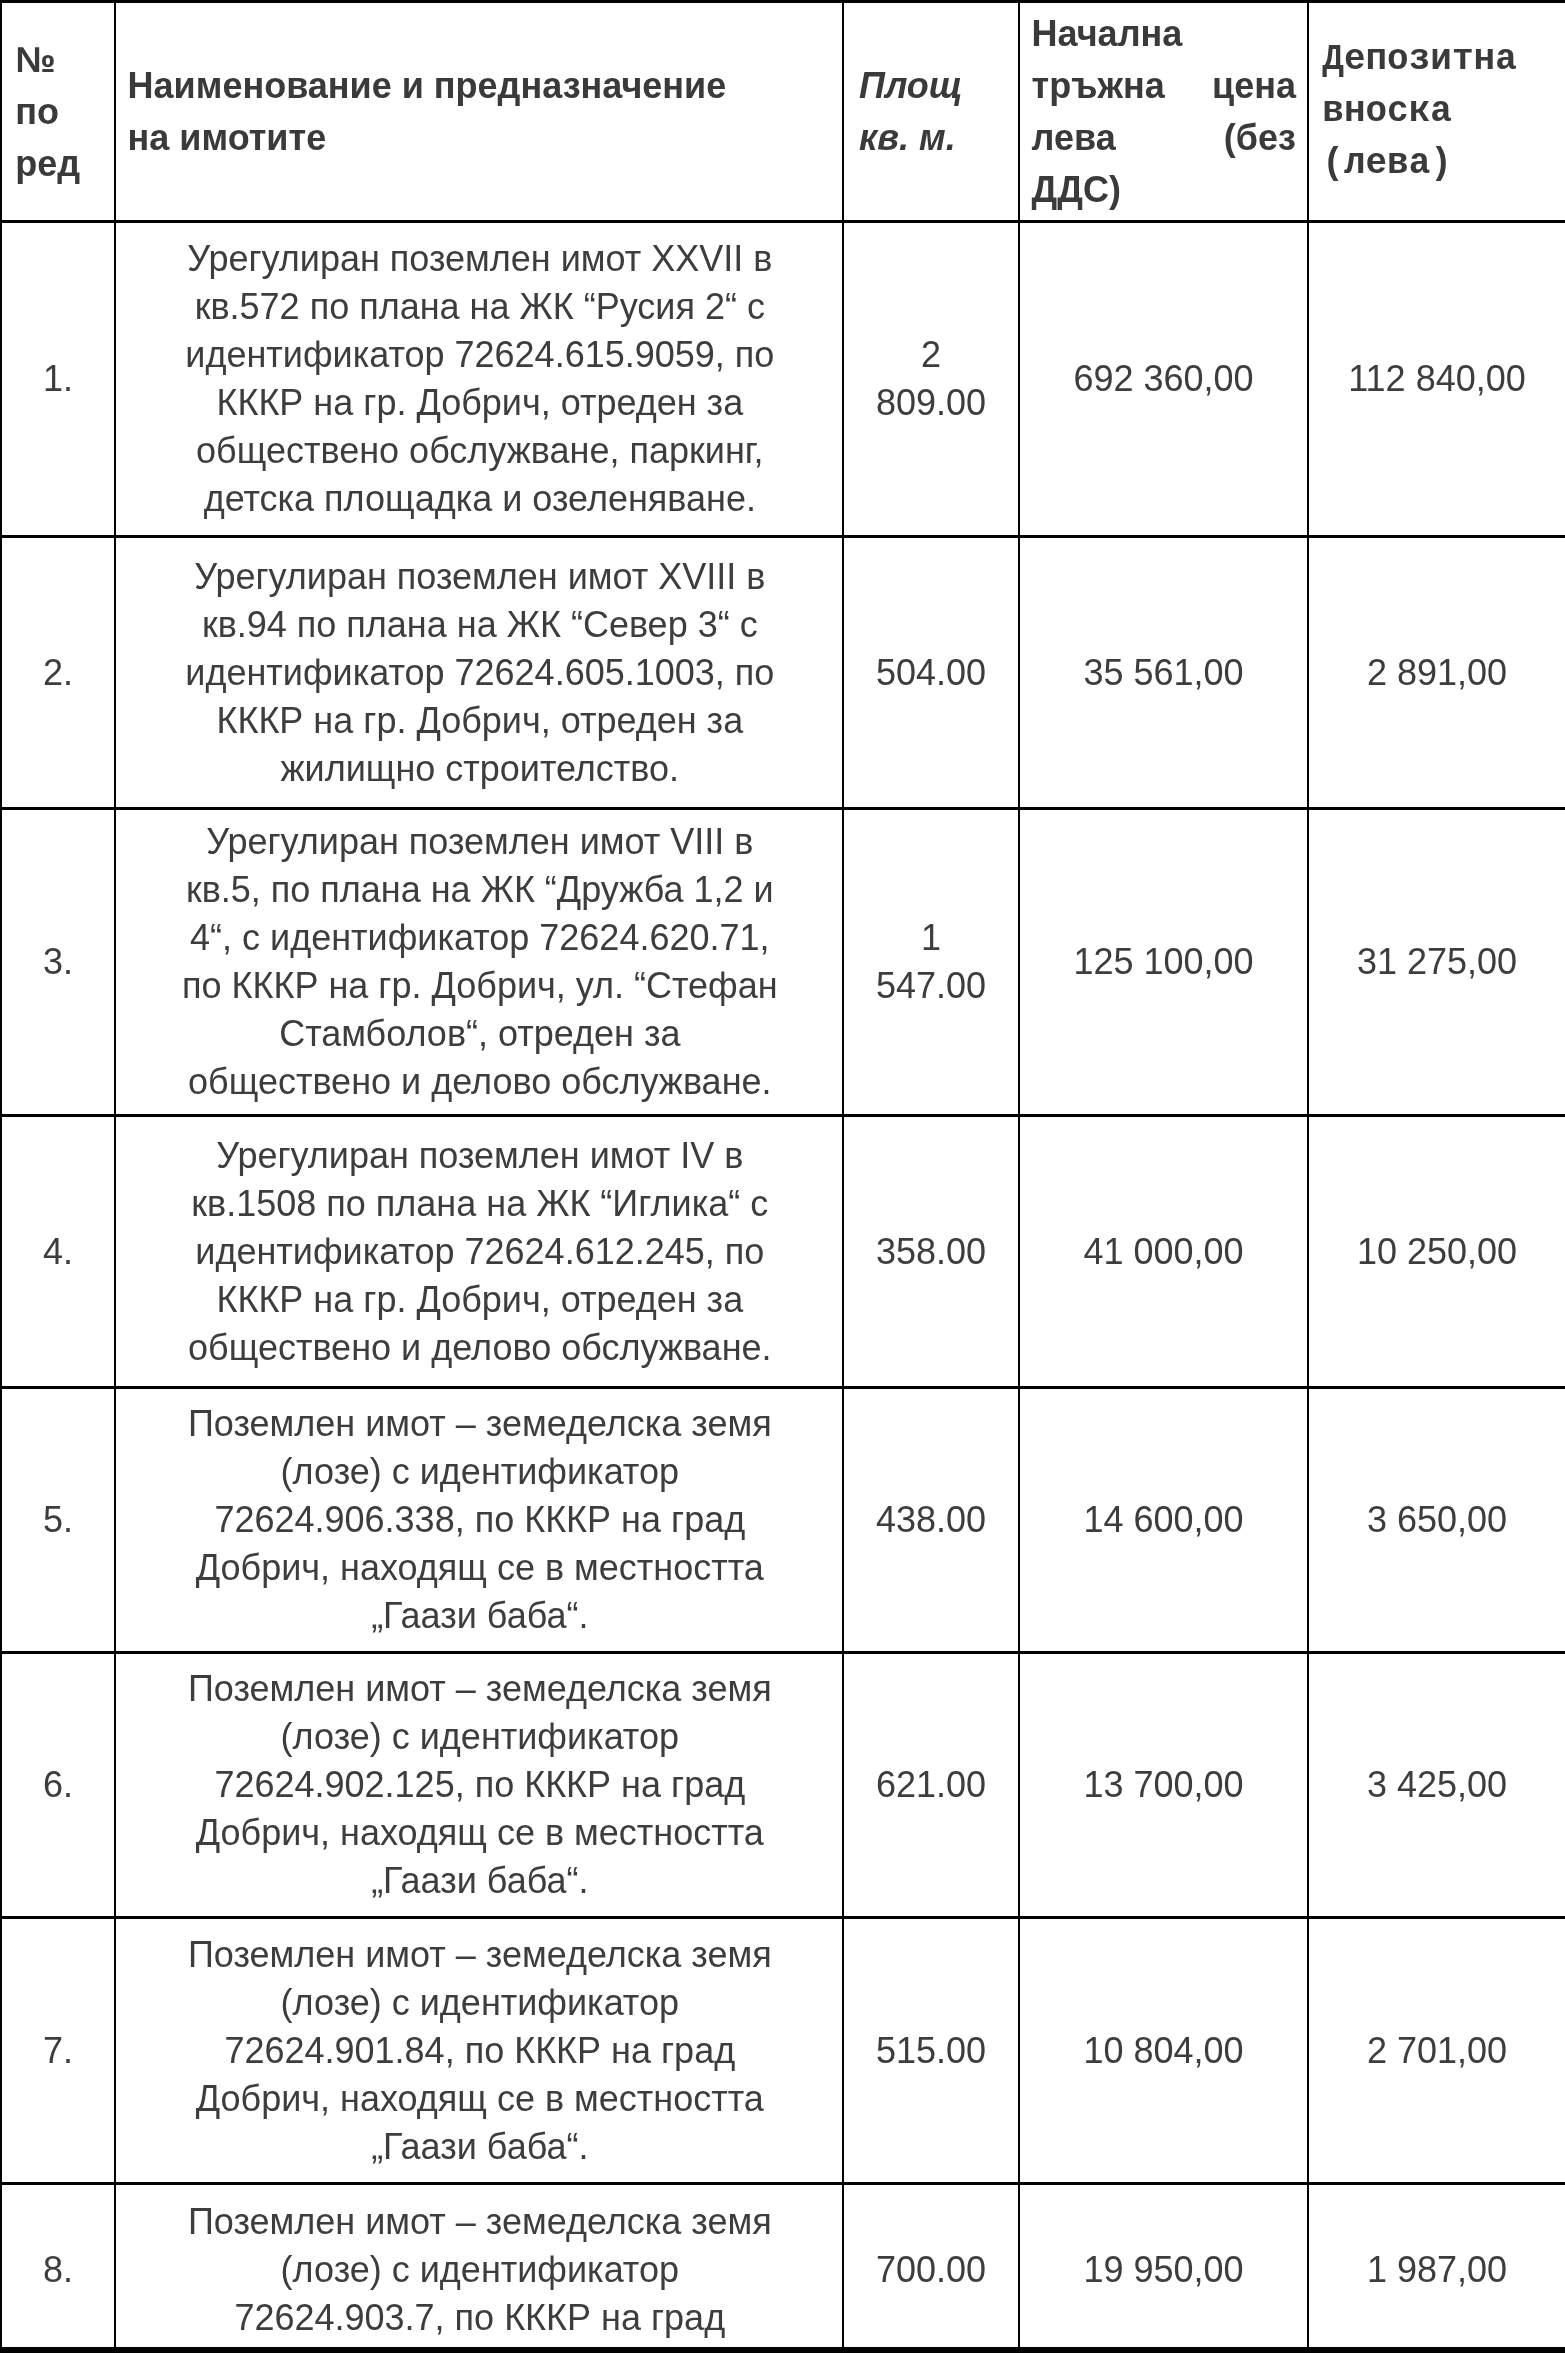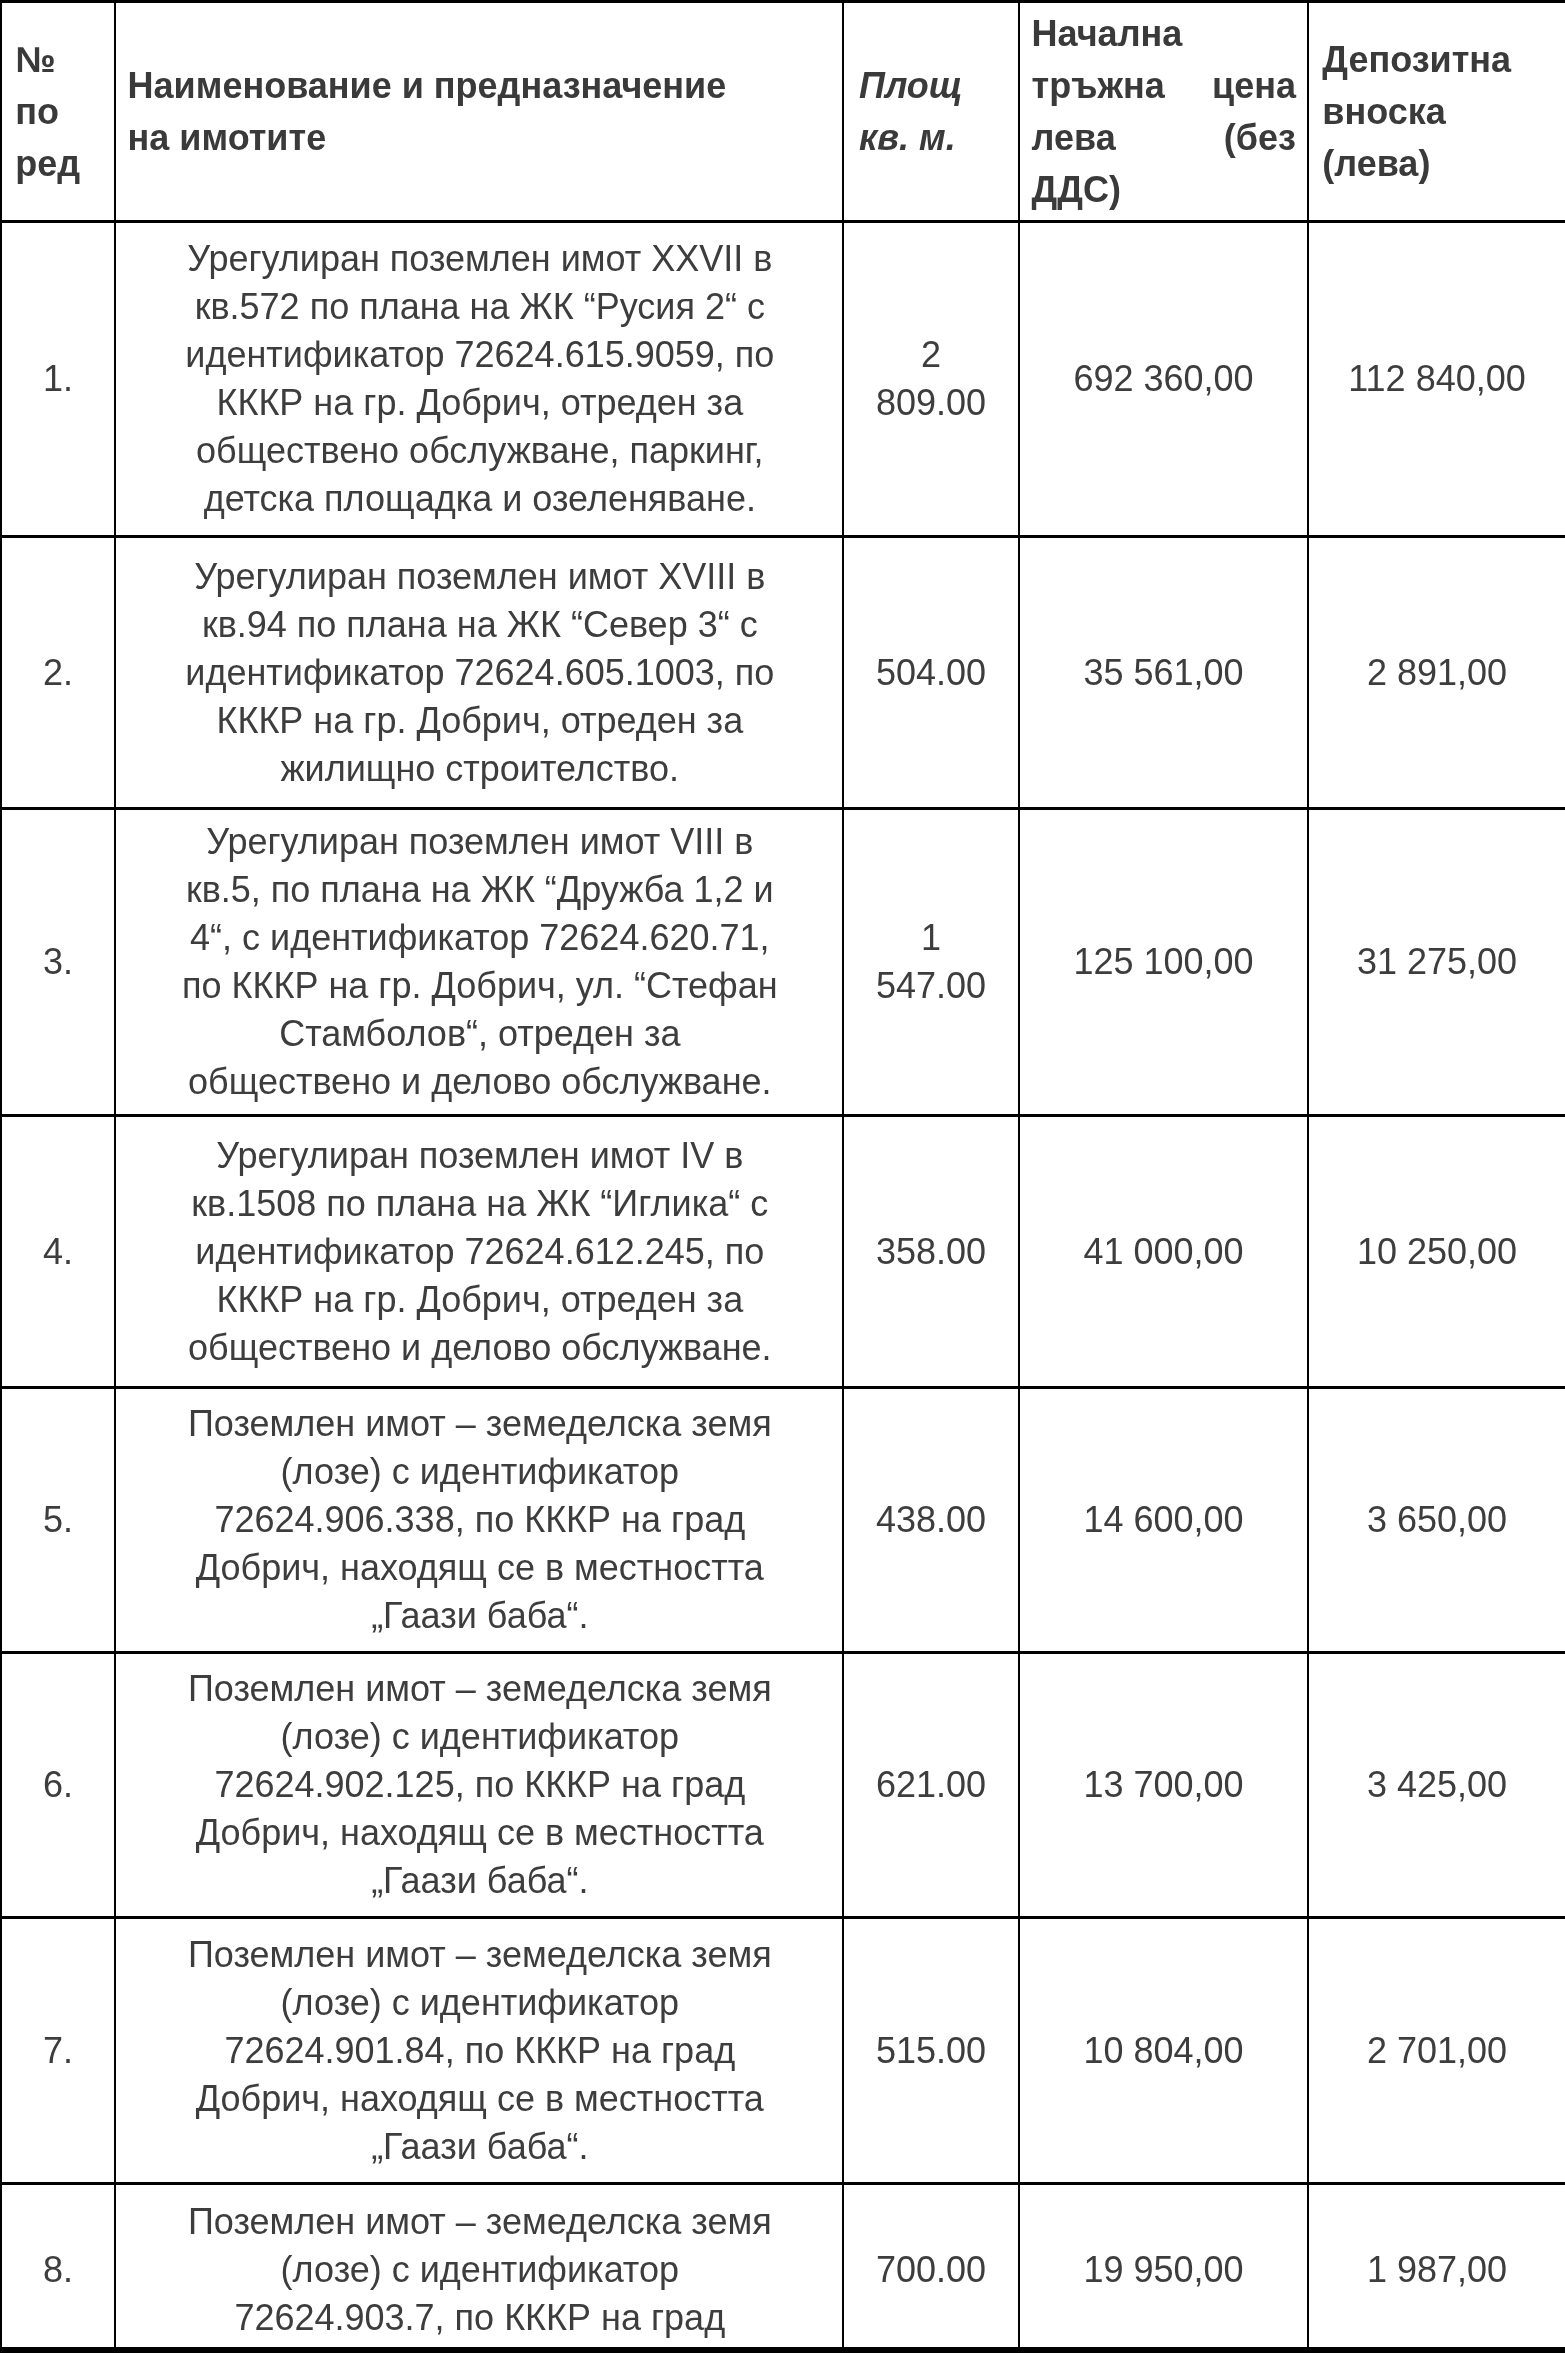--- a/index.html
+++ b/index.html
@@ -41,21 +41,21 @@
     font-weight: bold;
     font-size: 36px;
     line-height: 52px;
     text-align: left;
     color: #3a3a3a;
   }
   th.num     { padding-left: 13.3px; padding-right: 5px; }
   th.name    { padding-left: 11.6px; padding-right: 13.3px; }
   th.area    { padding-left: 15px; padding-right: 5px; font-style: italic; }
   th.price   { padding-left: 11.6px; padding-right: 11px; text-align: justify; text-align-last: justify; }
-  th.deposit { padding-left: 13.3px; padding-right: 5px; }
+  th.deposit { padding-left: 13.3px; padding-right: 5px; font-family: Liberation Mono, monospace; }
 
   tbody td {
     font-size: 36px;
     line-height: 48px;
   }
   td.num, td.area, td.price, td.deposit { text-align: center; }
   td.name { text-align: center; padding: 0 10px 0 11.6px; }
 
   tr.h  { height: 220px; }
   tr.r1 { height: 315px; }

